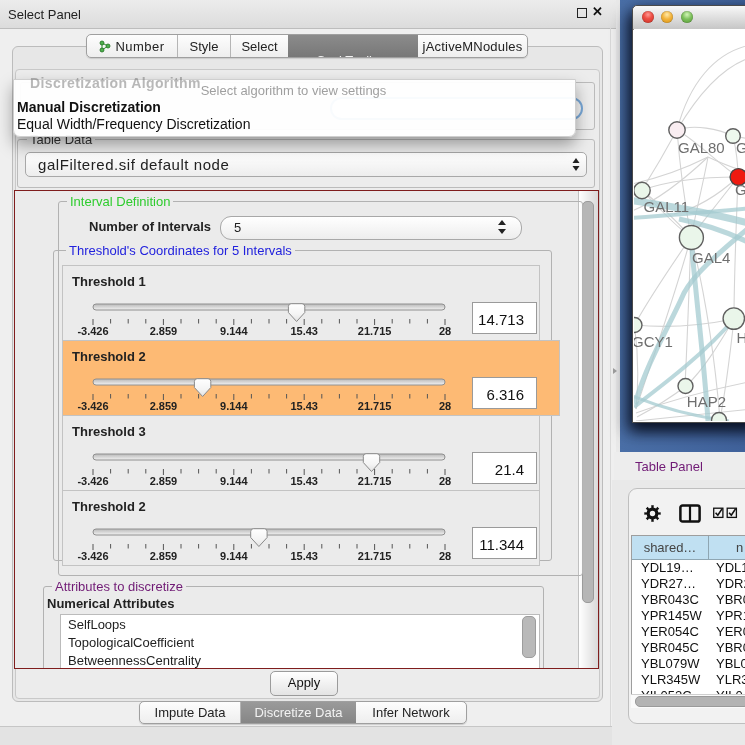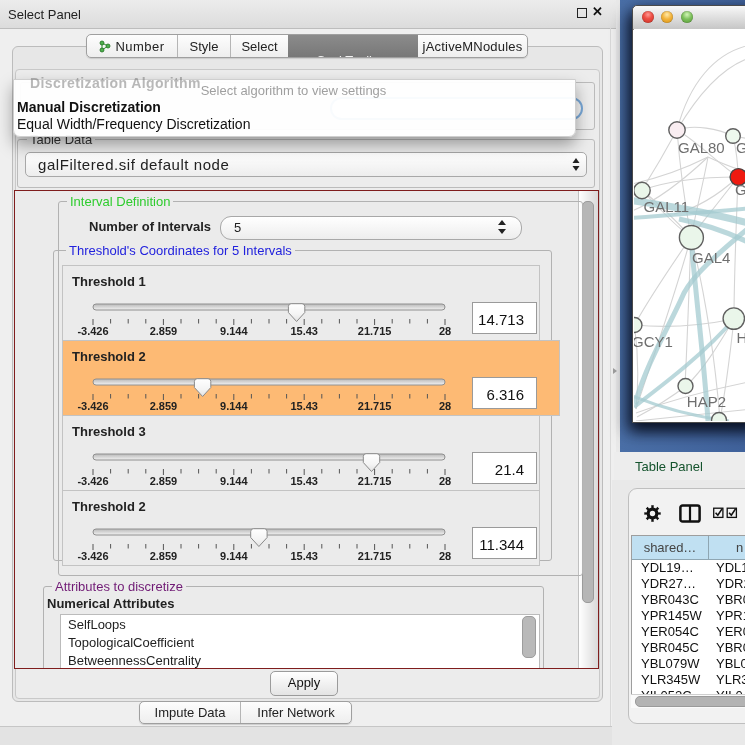--- a/index.html
+++ b/index.html
@@ -278,20 +278,23 @@
     <div class="abs" style="left:45px;top:423px;width:478px;height:54px;background:#ffffff;border:1px solid #bbb;"></div>
     <div class="abs" style="left:507px;top:425px;width:12px;height:40px;background:#b9b9b9;border:1px solid #9d9d9d;border-radius:5px;"></div>
     <div class="abs t13" style="left:53px;top:425px;line-height:18px;">SelfLoops<br>TopologicalCoefficient<br>BetweennessCentrality</div>
   </div>
 
   <div class="abs" style="left:270px;top:671px;width:66px;height:23px;background:linear-gradient(#ffffff,#e4e4e4);border:1px solid #9b9b9b;border-radius:5px;text-align:center;font-size:13px;line-height:22px;color:#111;">Apply</div>
 
   <div class="abs" style="left:139px;top:701px;height:21px;display:flex;border:1px solid #9f9f9f;border-radius:5px;overflow:hidden;background:linear-gradient(#fdfdfd,#eeeeee);box-shadow:0 1px 1px rgba(0,0,0,0.15);">
     <div style="width:100px;display:flex;align-items:center;justify-content:center;border-right:1px solid #b5b5b5;">
         <span class="t13">Impute Data</span>
+      </div>
+    <div style="width:115px;display:flex;align-items:center;justify-content:center;background:linear-gradient(#9a9a9a,#868686);">
+        <span class="t13" style="color:#f2f2f2;">Discretize Data</span>
       </div>
     <div style="width:110px;display:flex;align-items:center;justify-content:center;">
         <span class="t13">Infer Network</span>
       </div>
   </div>
 
   <div class="abs" style="left:0;top:726px;width:620px;height:19px;background:#e3e3e3;border-top:1px solid #c6c6c6;"></div>
 
   <div class="abs" style="left:13px;top:79px;width:561px;height:56px;background:rgba(255,255,255,0.95);border:1px solid #cfcfcf;border-radius:0 0 7px 7px;box-shadow:0 8px 16px rgba(0,0,0,0.35);z-index:40;"></div>
   <div class="abs" style="left:13px;top:79px;width:561px;text-align:center;font-size:13px;line-height:13px;color:#9f9f9f;z-index:41;"><span style="position:relative;top:5px;">Select algorithm to view settings</span></div>
@@ -371,21 +374,21 @@
   <text x="58" y="234">GAL4</text>
   <text x="-2" y="318">GCY1</text>
   <text x="102.6" y="314">H</text>
   <text x="52.8" y="378">HAP2</text>
 </g>
 </svg>
     </div>
   </div>
 
   <div class="abs" style="left:614px;top:452px;width:131px;height:28px;background:#ededed;"></div>
-  <div class="abs t13" style="left:635px;top:460px;color:#14532d;">Table Panel</div>
+  <div class="abs t13" style="left:635px;top:460px;color:#701a75;">Table Panel</div>
   <div class="abs" style="left:612px;top:480px;width:133px;height:265px;background:#e9e9e9;"></div>
 
   <div class="abs" style="left:628px;top:488px;width:140px;height:234px;background:#f2f2f2;border:1px solid #bfbfbf;border-radius:9px;"></div>
 
   <svg class="abs" width="17" height="17" viewBox="0 0 17 17" style="left:644px;top:505px;z-index:5;">
     <path d="M7.44,2.70 L7.18,0.31 L9.82,0.31 L9.56,2.70 L11.86,3.65 L13.36,1.77 L15.23,3.64 L13.35,5.14 L14.30,7.44 L16.69,7.18 L16.69,9.82 L14.30,9.56 L13.35,11.86 L15.23,13.36 L13.36,15.23 L11.86,13.35 L9.56,14.30 L9.82,16.69 L7.18,16.69 L7.44,14.30 L5.14,13.35 L3.64,15.23 L1.77,13.36 L3.65,11.86 L2.70,9.56 L0.31,9.82 L0.31,7.18 L2.70,7.44 L3.65,5.14 L1.77,3.64 L3.64,1.77 L5.14,3.65 Z" fill="#111"></path>
     <circle cx="8.5" cy="8.5" r="5.9" fill="#111"></circle>
     <circle cx="8.5" cy="8.5" r="2.7" fill="#f2f2f2"></circle>
   </svg>
   <svg class="abs" width="22" height="19" viewBox="0 0 22 19" style="left:679px;top:504px;z-index:5;">

